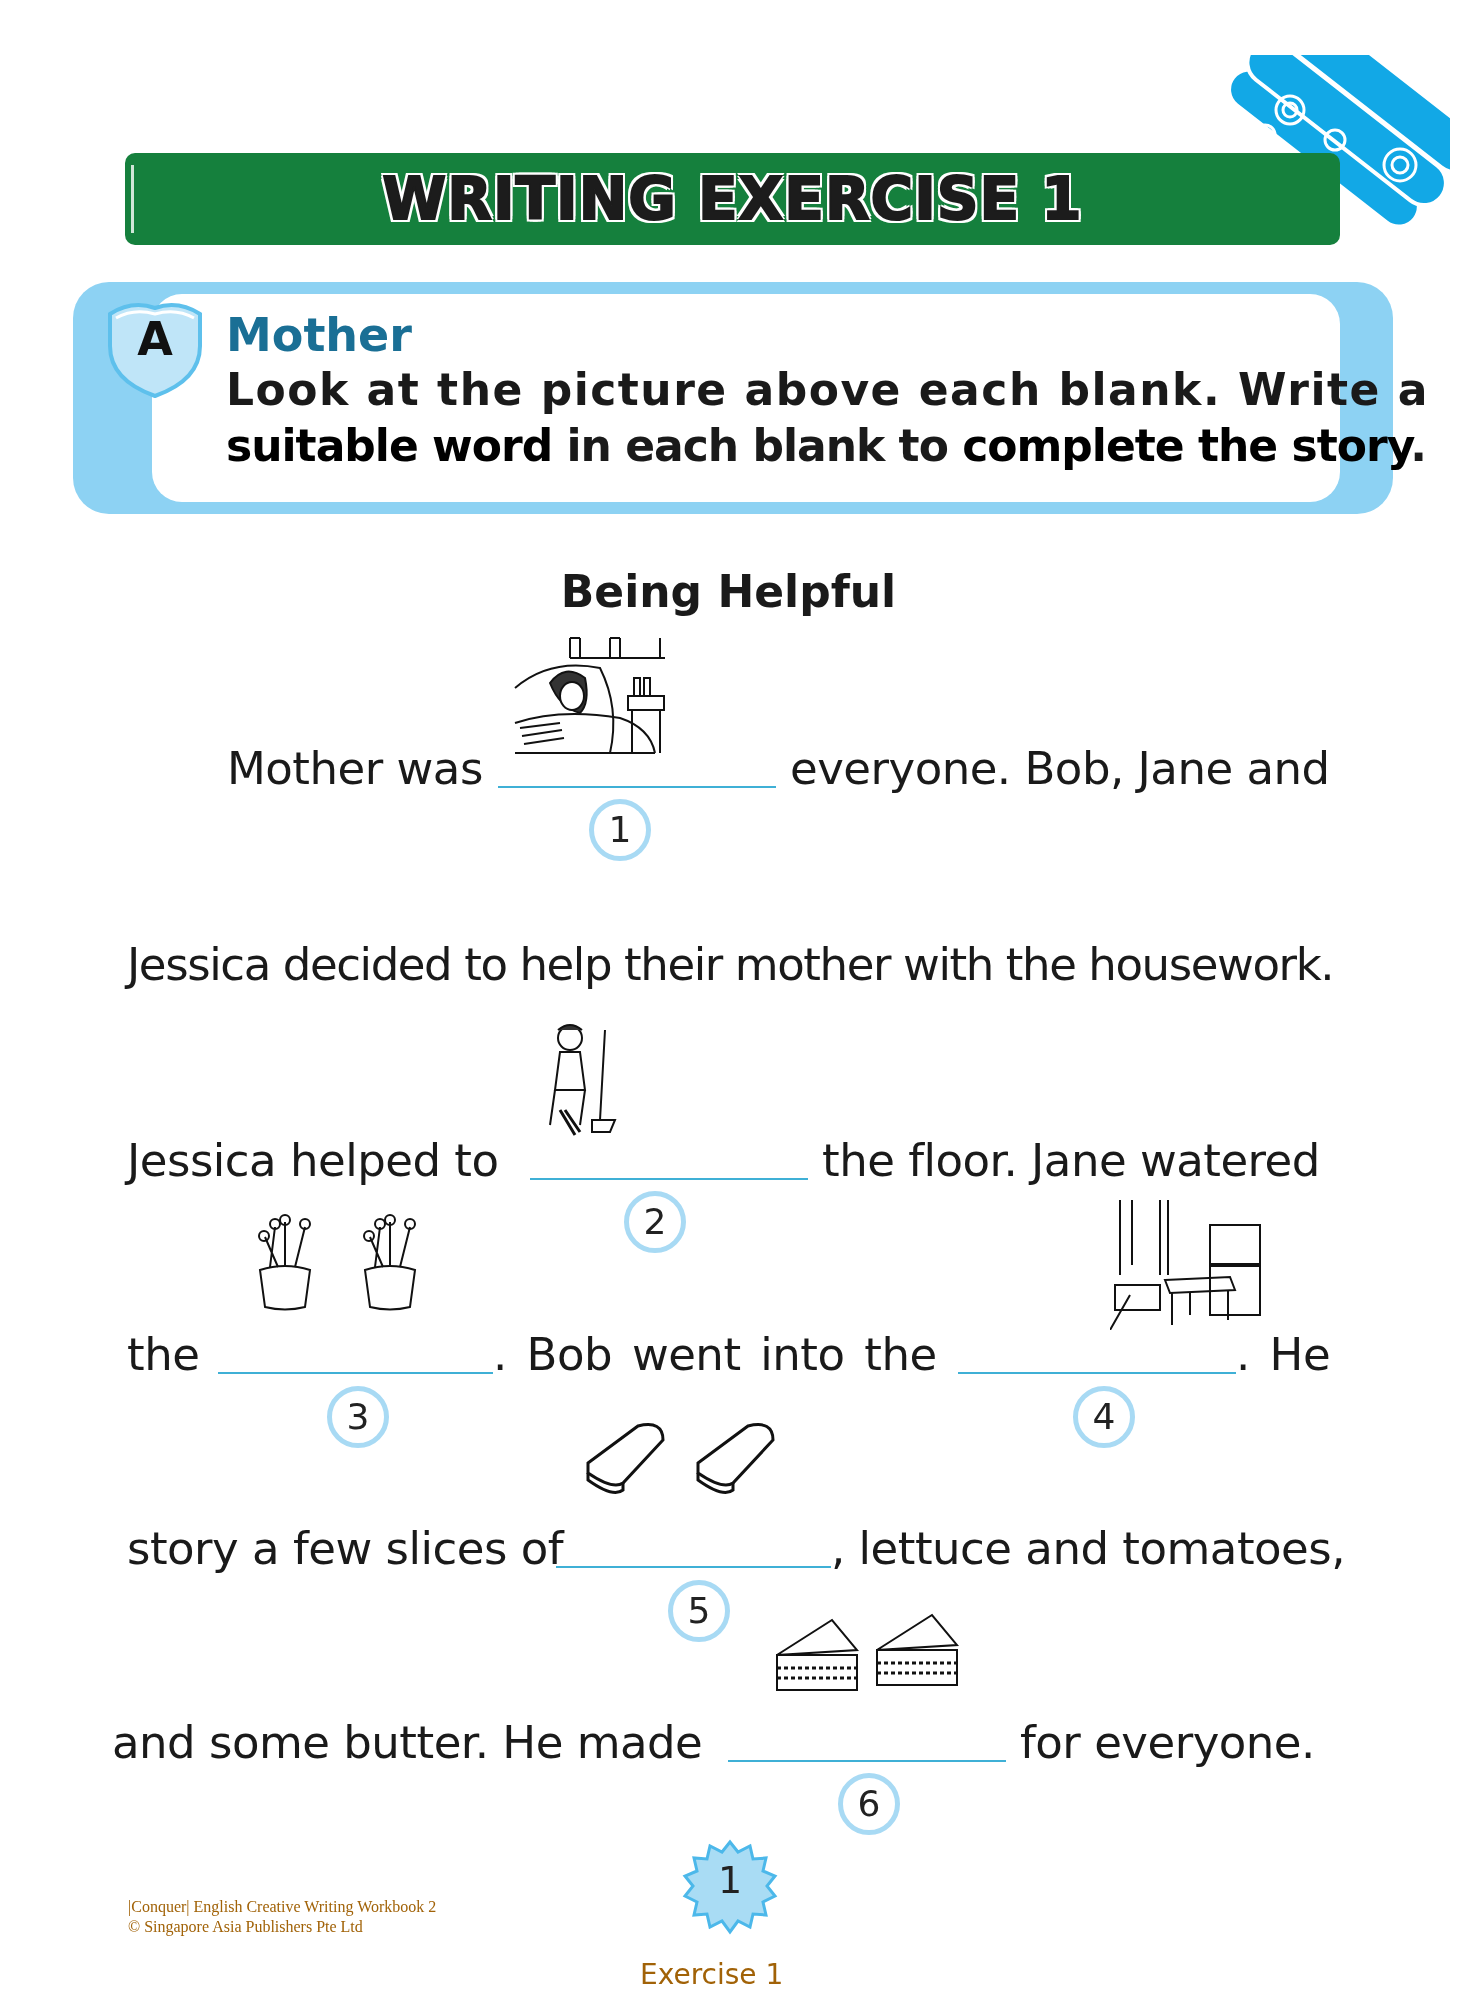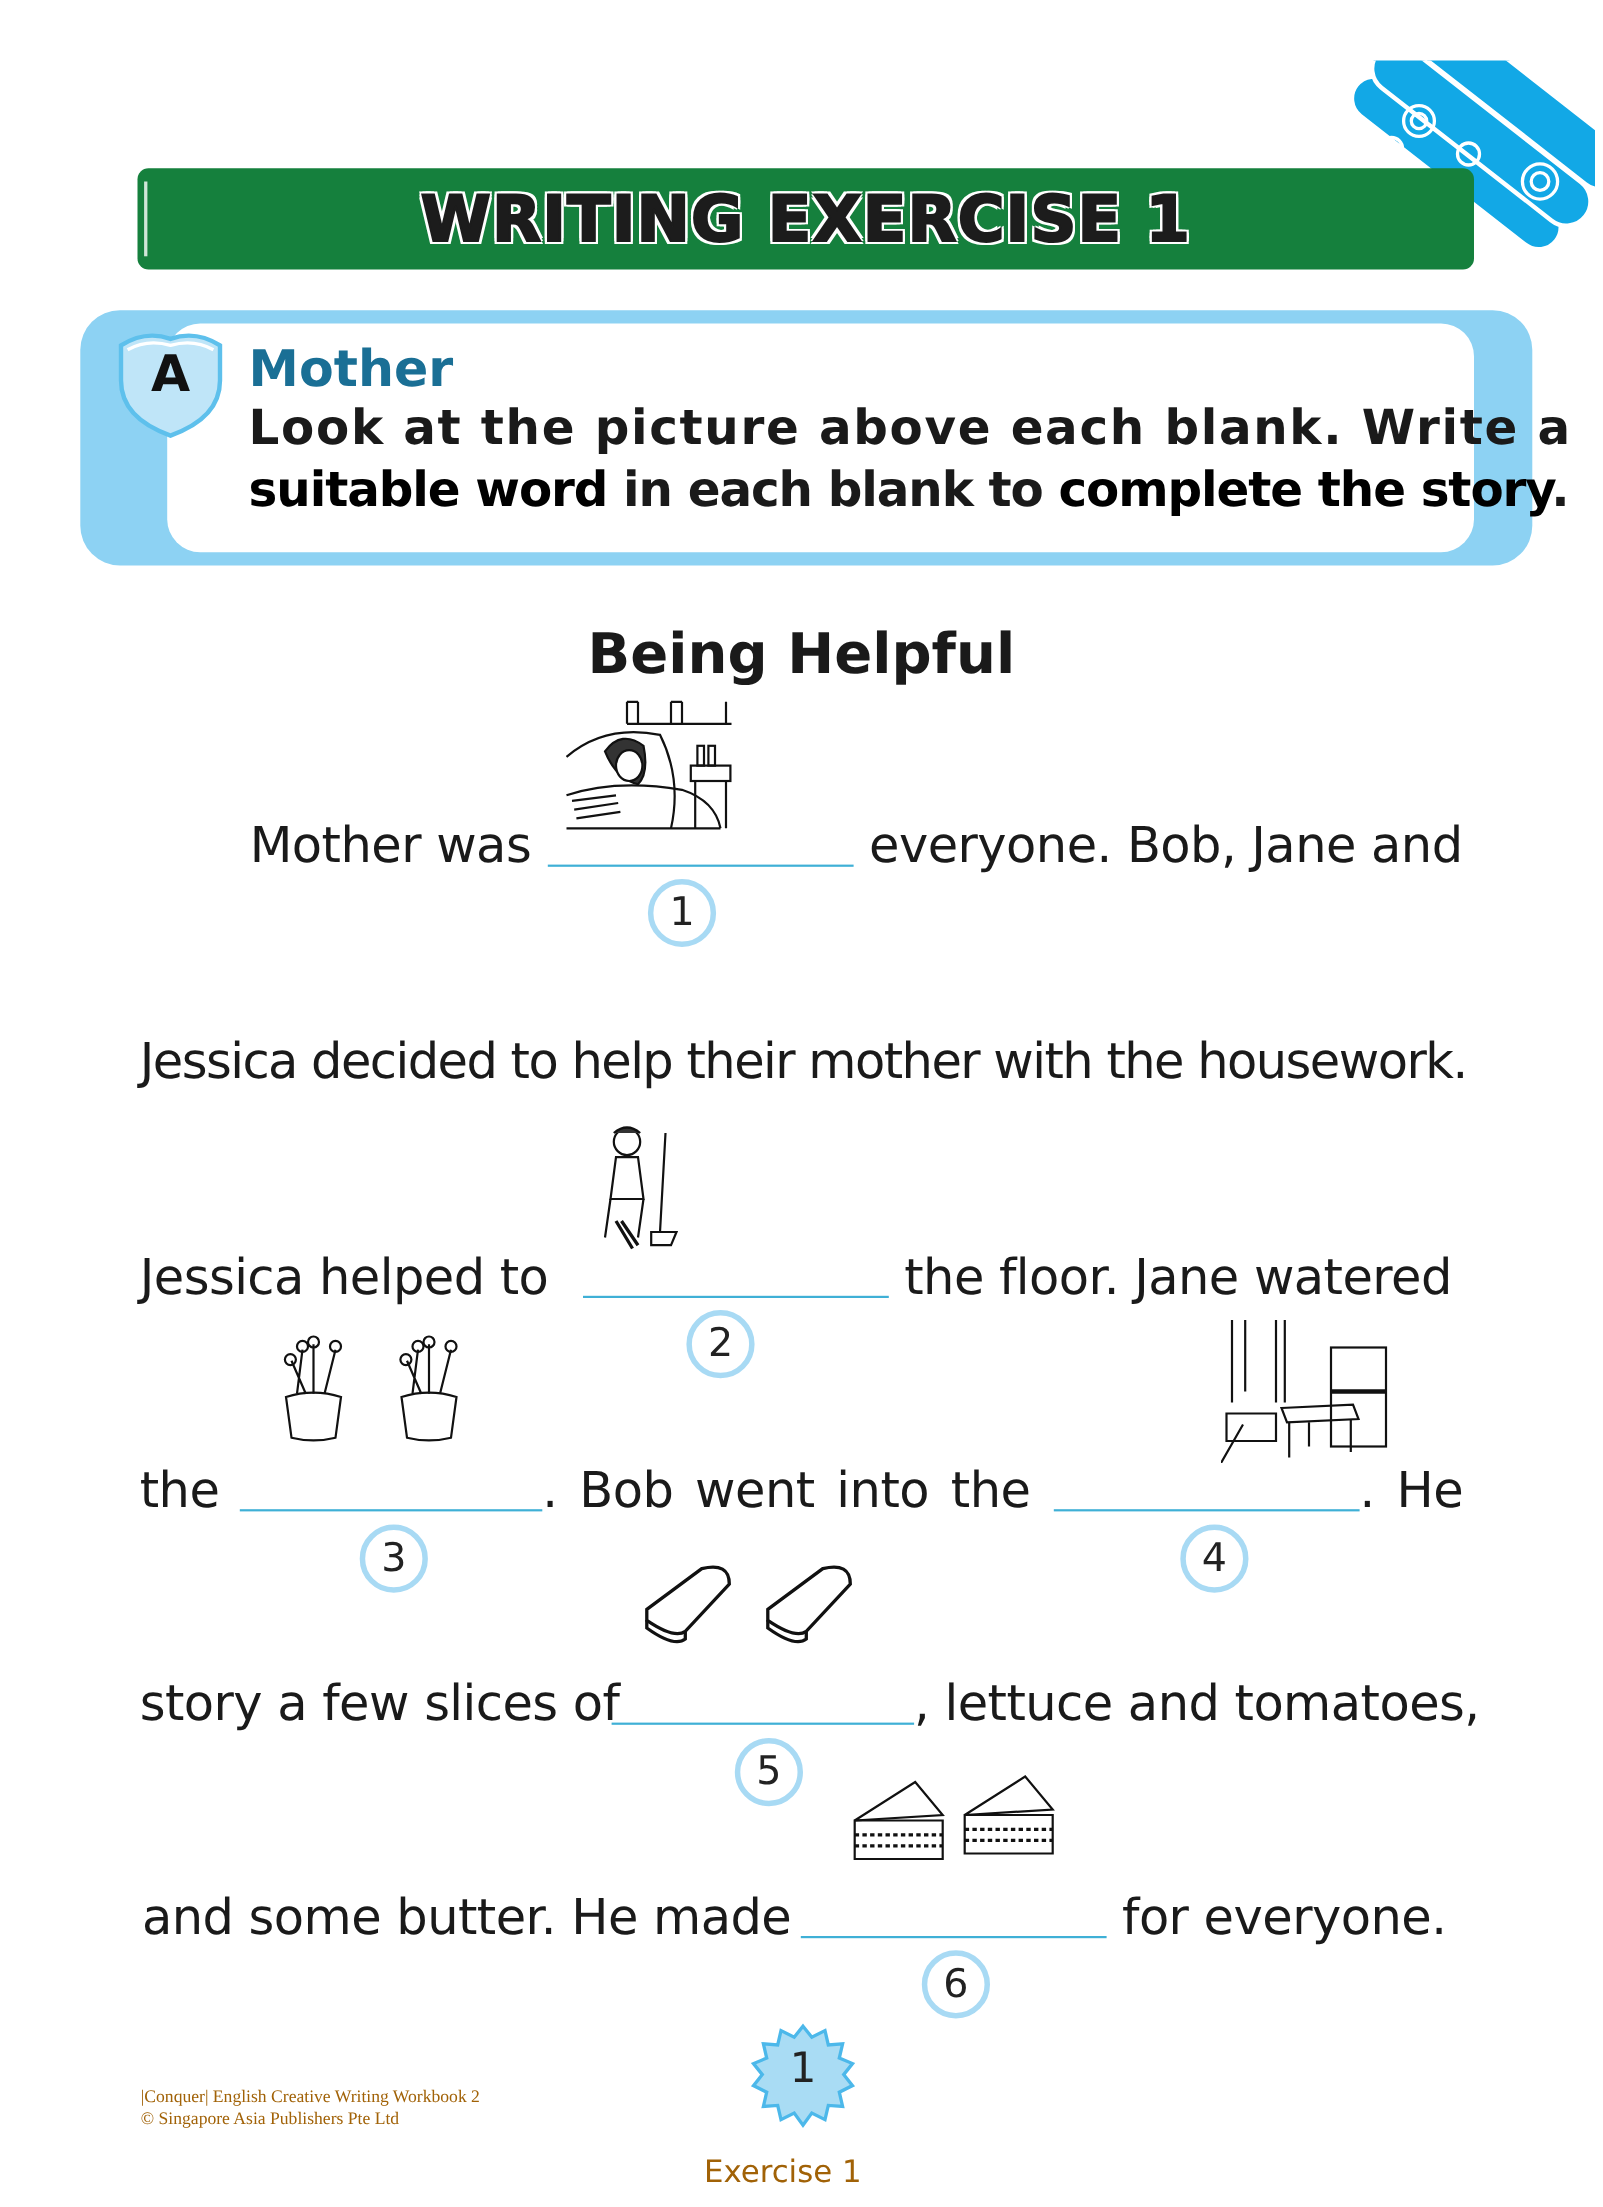--- a/index.html
+++ b/index.html
@@ -9,21 +9,21 @@
   .title-bar .edge{position:absolute;left:6px;top:12px;width:3px;height:68px;background:#fff;opacity:.8;}
   .title-text{position:absolute;left:0;right:0;top:12px;text-align:center;font-family:"DejaVu Sans",sans-serif;font-weight:bold;font-size:58px;letter-spacing:1px;color:#1c1c1c;-webkit-text-stroke:2px #1c1c1c;text-shadow:0 0 0 #fff,3px 0 0 #fff,-3px 0 0 #fff,0 3px 0 #fff,0 -3px 0 #fff,3px 3px 0 #fff,-3px -3px 0 #fff,3px -3px 0 #fff,-3px 3px 0 #fff;}
   .boards{left:1220px;top:55px;width:230px;height:200px;}
   .instr-outer{left:73px;top:282px;width:1320px;height:232px;background:#8dd2f3;border-radius:36px;}
   .instr-inner{left:152px;top:294px;width:1188px;height:208px;background:#fff;border-radius:30px;}
   .shield{left:102px;top:296px;width:106px;height:104px;}
   .shield-letter{left:102px;top:312px;width:106px;text-align:center;font-size:46px;font-weight:bold;color:#111;}
   .cloze{left:226px;top:308px;font-size:46px;font-weight:bold;color:#1a6f95;}
   .instr-line{left:226px;font-size:44px;font-weight:bold;color:#1a1a1a;white-space:nowrap;}
   .hl{color:#000000;}
-  .story-title{left:0;width:1457px;top:566px;text-align:center;font-size:51px;font-weight:bold;color:#1a1a1a;}
+  .story-title{left:0;width:1457px;top:566px;text-align:center;font-size:44px;font-weight:bold;color:#1a1a1a;}
   .line{font-size:45px;color:#1a1a1a;white-space:nowrap;font-family:"DejaVu Sans",sans-serif;font-weight:normal;letter-spacing:-0.5px;}
   .blank{position:absolute;height:2px;background:#3fb0d6;}
   .num{position:absolute;width:52px;height:52px;border:5px solid #a8daf4;border-radius:50%;text-align:center;line-height:52px;font-size:36px;color:#222;background:#fff;}
   .pic{position:absolute;}
   .footer-text{left:128px;font-family:"Liberation Serif",serif;font-size:16px;color:#a16207;}
   .badge{left:680px;top:1838px;width:100px;height:100px;}
   .badge-num{left:680px;top:1858px;width:100px;text-align:center;font-size:38px;color:#222;}
   .exercise{left:640px;top:1958px;width:180px;text-align:left;font-size:28px;color:#a16207;}
 </style>
 </head>
@@ -157,21 +157,21 @@
   <g fill="none" stroke="#111" stroke-width="2">
     <path d="M5 45 L60 10 L85 40 Z"></path>
       <path d="M5 45 H85 V80 H5 Z"></path>
       <path d="M5 58 H85 M5 68 H85" stroke-dasharray="4 3" stroke-width="3"></path>
     <path d="M105 40 L160 5 L185 35 Z"></path>
       <path d="M105 40 H185 V75 H105 Z"></path>
       <path d="M105 53 H185 M105 63 H185" stroke-dasharray="4 3" stroke-width="3"></path>
   </g>
 </svg>
 
-<div class="abs line" style="left:129px;top:1716px;">and some butter. He made</div>
+<div class="abs line" style="left:112px;top:1716px;">and some butter. He made</div>
 <div class="blank" style="left:728px;top:1760px;width:278px;"></div>
 <div class="abs line" style="left:1020px;top:1716px;">for everyone.</div>
 <div class="num" style="left:838px;top:1773px;">6</div>
 
 <div class="abs footer-text" style="top:1898px;">|Conquer| English Creative Writing Workbook 2</div>
 <div class="abs footer-text" style="top:1918px;text-align:center;">© Singapore Asia Publishers Pte Ltd</div>
 <svg class="abs badge" viewBox="0 0 100 100">
   <path d="M50 4 L58 14 L70 8 L73 21 L86 20 L83 33 L95 38 L87 48 L95 58 L83 64 L86 77 L73 76 L70 89 L58 83 L50 94 L42 83 L30 89 L27 76 L14 77 L17 64 L5 58 L13 48 L5 38 L17 33 L14 20 L27 21 L30 8 L42 14 Z" fill="#a9dcf4" stroke="#4cb8ea" stroke-width="3"></path>
 </svg>
 <div class="abs badge-num">1</div>

